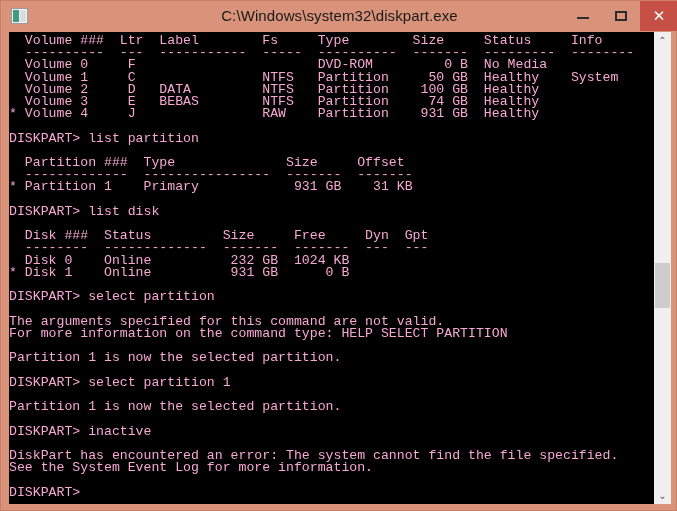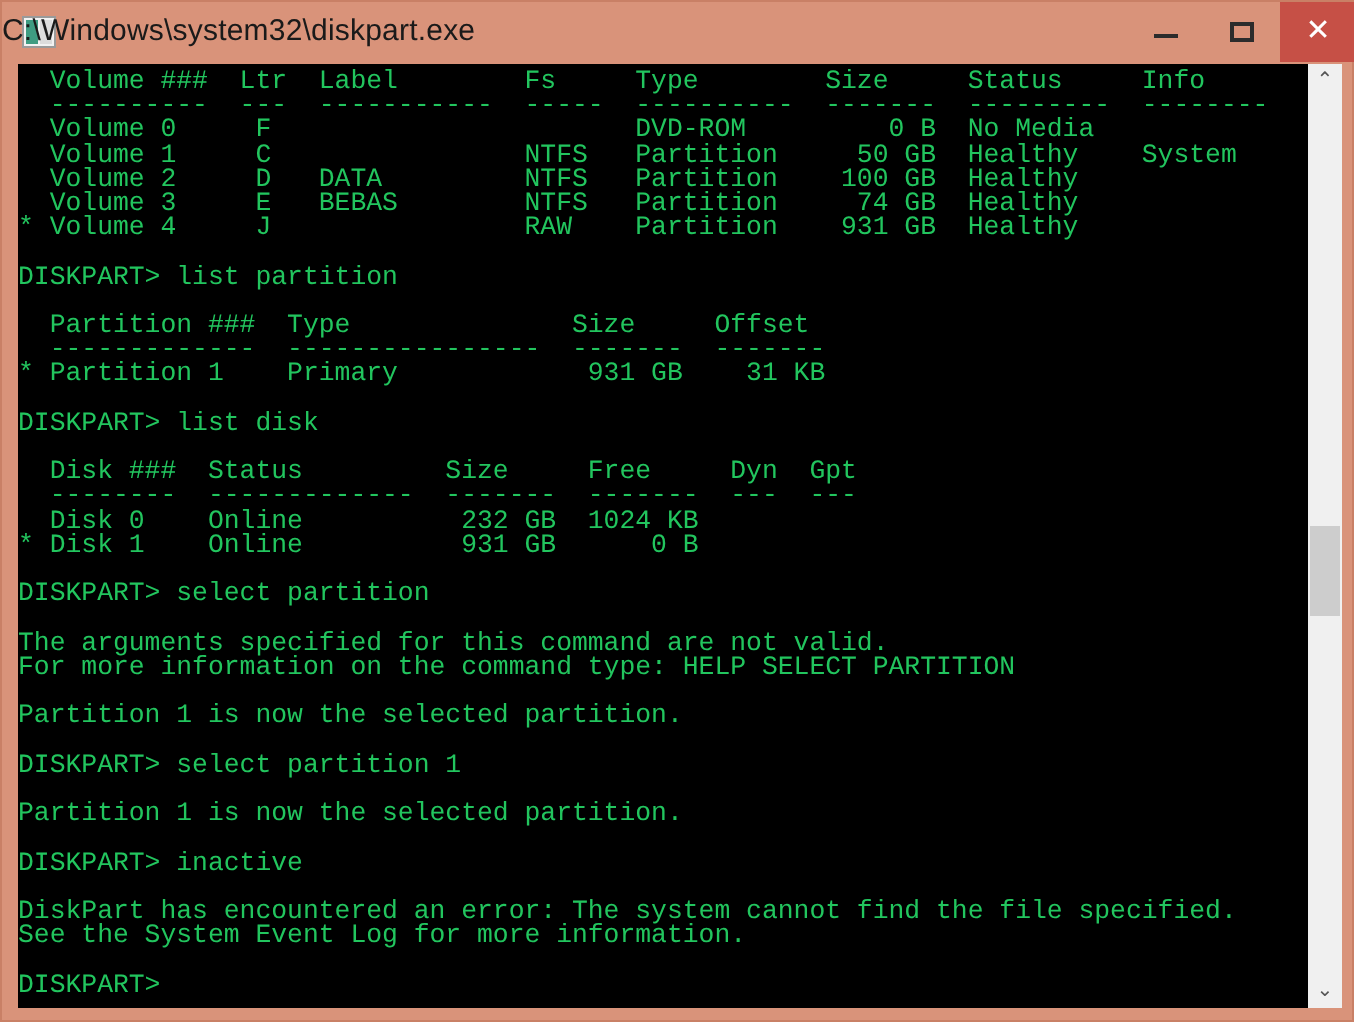--- a/index.html
+++ b/index.html
@@ -52,20 +52,21 @@
     left: 8px; top: 1px;
     width: 6px; height: 12px;
     background: #dcdcdc;
   }
   #title-text {
     position: absolute;
     left: 0; top: 0;
     width: 677px;
     height: 30px;
     line-height: 30px;
+    text-align: center;
     font-size: 15px;
     color: #1a1a1a;
     font-family: "Liberation Sans", sans-serif;
     letter-spacing: 0.1px;
   }
 
   .caption-btn {
     position: absolute;
     top: 0;
     height: 30px;
@@ -110,21 +111,21 @@
   }
   #console-text {
     position: absolute;
     left: 0px; top: 3px;
     margin: 0;
     padding: 0;
     white-space: pre;
     font-family: "Liberation Mono", "DejaVu Sans Mono", monospace;
     font-size: 13.2px;
     line-height: 12.2px;
-    color: #22c55e;
+    color: #f9a8d4;
     letter-spacing: 0px;
   }
 
   
   #scrollbar {
     position: absolute;
     left: 653px; top: 31px;
     width: 17px;
     height: 472px;
     background: #f0f0f0;

